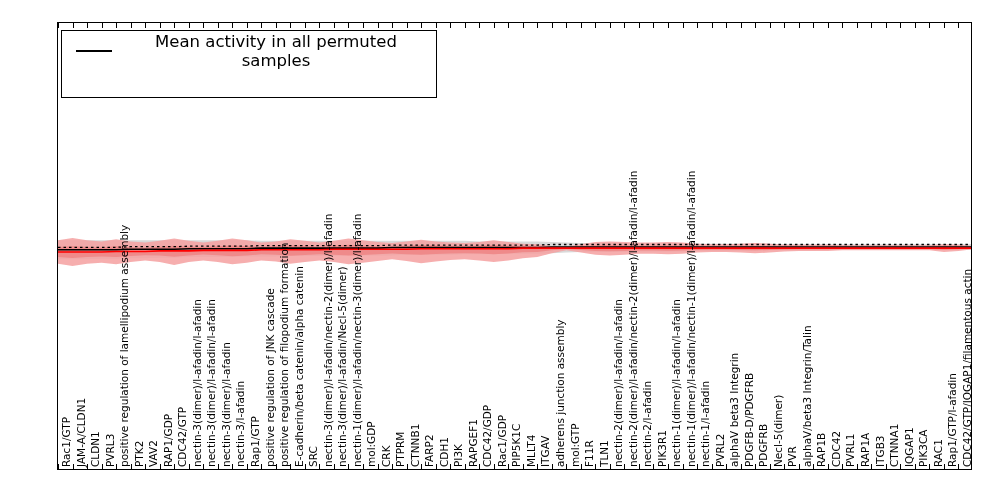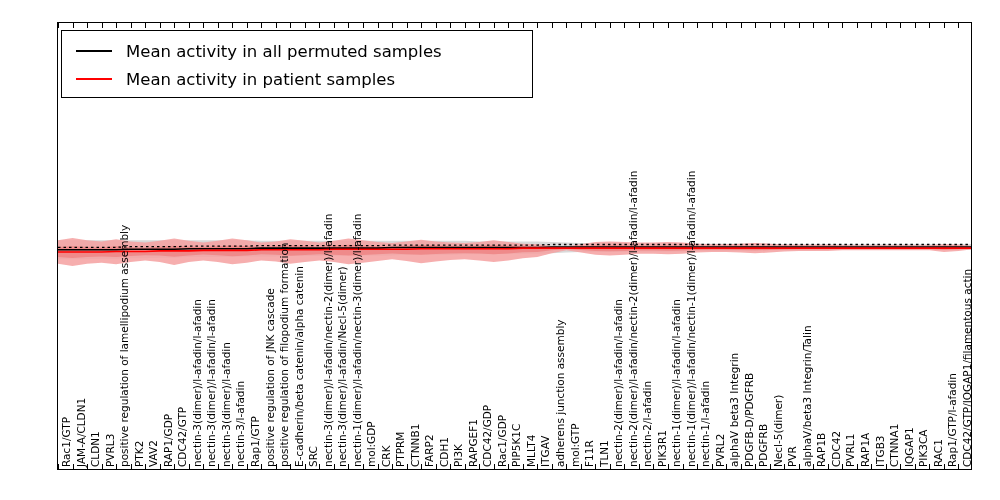--- a/index.html
+++ b/index.html
@@ -49,21 +49,21 @@
     font-size:10.5px;color:#000;
     white-space:nowrap;
     transform-origin:0 0;
     transform:rotate(-90deg);
     line-height:10.5px;
   }
 
   
   .legend{
     position:absolute;left:61px;top:30px;
-    width:472px;height:68px;
+    width:376px;height:68px;
     border:1.2px solid #000;background:#fff;
     box-sizing:border-box;
     padding:6px 10px 6px 10px;
     z-index:40;
     text-align:center;
   }
   .legend-row{display:flex;align-items:center;height:28px;}
   .legend-swatch{width:36px;height:2px;margin:0 14px 0 4px;flex:0 0 auto;}
   .legend-text{font-size:16.5px;color:#000;}
 
@@ -305,19 +305,15 @@
       <div class="xtl" style="left: 947.152px; top: 467px;">Rap1/GTP/l-afadin</div>
       <div class="xtl" style="left: 961.676px; top: 467px;">CDC42/GTP/IQGAP1/filamentous actin</div>
       <div class="xtl" style="left: 976.2px; top: 467px;">RAC1/GTP/IQGAP1/filamentous actin</div>
     </div>
 
   <div class="legend">
     <div class="legend-row">
       <span class="legend-swatch" id="sw0" style="background: rgb(0, 0, 0);"></span>
       <span class="legend-text">Mean activity in all permuted samples</span>
     </div>
-    <div class="legend-row">
-      <span class="legend-swatch" id="sw1" style="background: rgb(255, 0, 0);"></span>
-      <span class="legend-text">Mean activity in patient samples</span>
-    </div>
   </div>
 
 </div>
 
 </body></html>

